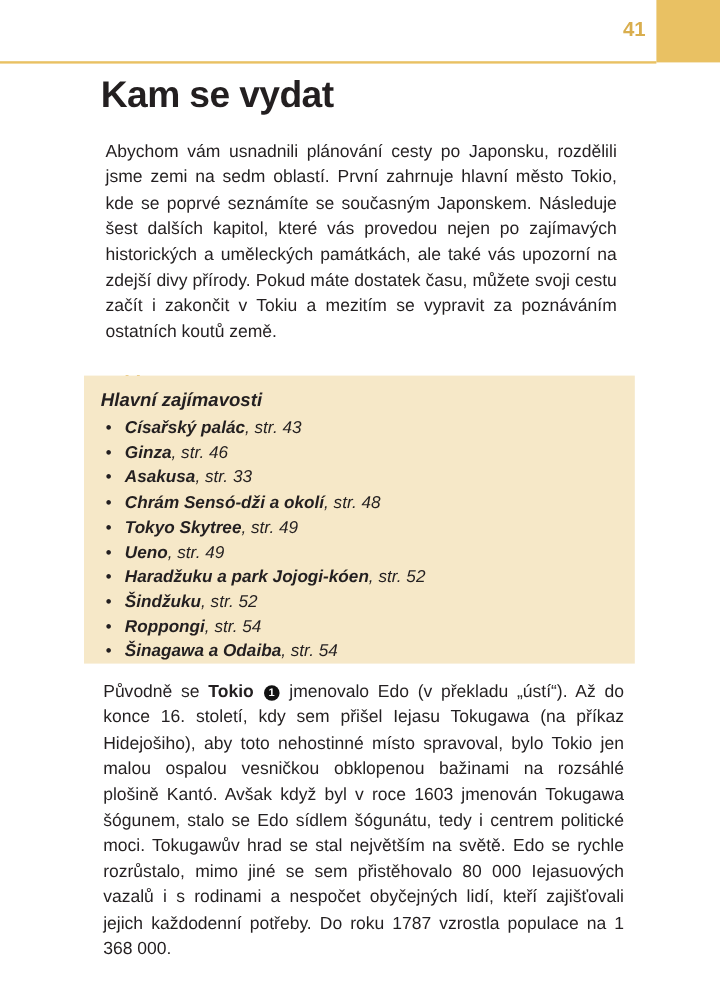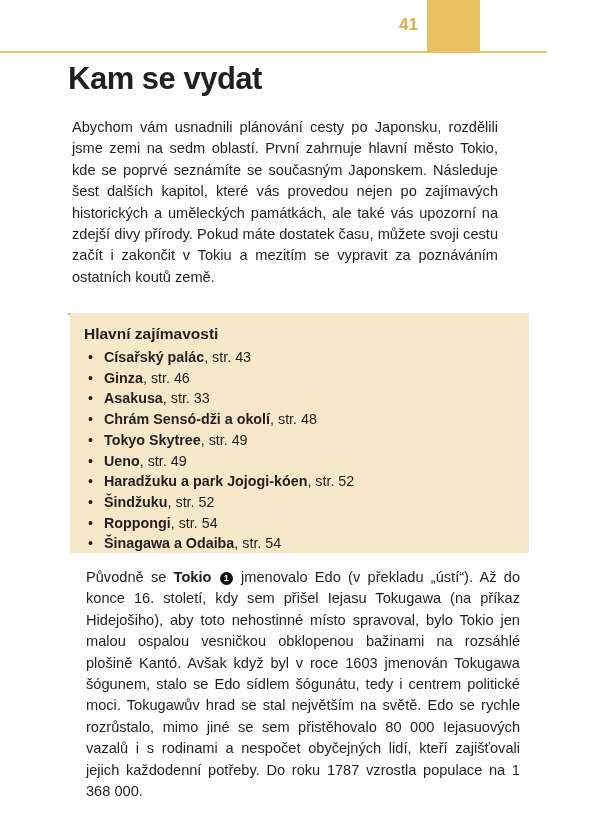--- a/index.html
+++ b/index.html
@@ -15,21 +15,21 @@
     font-family: "Liberation Sans", sans-serif;
     color: #231f20;
     -webkit-font-smoothing: antialiased;
   }
 
   
   .page-header {
     position: absolute;
     left: 0;
     top: 0;
-    width: 480px;
+    width: 600px;
     height: 53px;
   }
   .header-tab {
     position: absolute;
     right: 0;
     top: 0;
     width: 53px;
     height: 52px;
     background: #e9c163;
   }
@@ -48,21 +48,21 @@
     font-size: 17px;
     font-weight: bold;
     color: #d9ae4e;
     letter-spacing: 0px;
     line-height: 20px;
   }
 
   
   .content {
     position: absolute;
-    left: 68px;
+    left: 84px;
     top: 60px;
     width: 434px;
   }
 
   h1.chapter-title {
     margin: 0;
     padding: 0;
     font-size: 31px;
     font-weight: bold;
     letter-spacing: -0.5px;
@@ -94,20 +94,21 @@
   .highlight-box {
     position: absolute;
     left: 70px;
     top: 313px;
     width: 459px;
     height: 240px;
     background: #f6e8c8;
   }
   .box-inner {
     padding: 10px 6px 0 14px;
+    font-style: italic;
   }
   .box-title {
     font-size: 15.5px;
     font-weight: bold;
     color: #231f20;
     line-height: 22px;
     margin: 0 0 2px 0;
   }
   ul.highlights {
     list-style: none;

